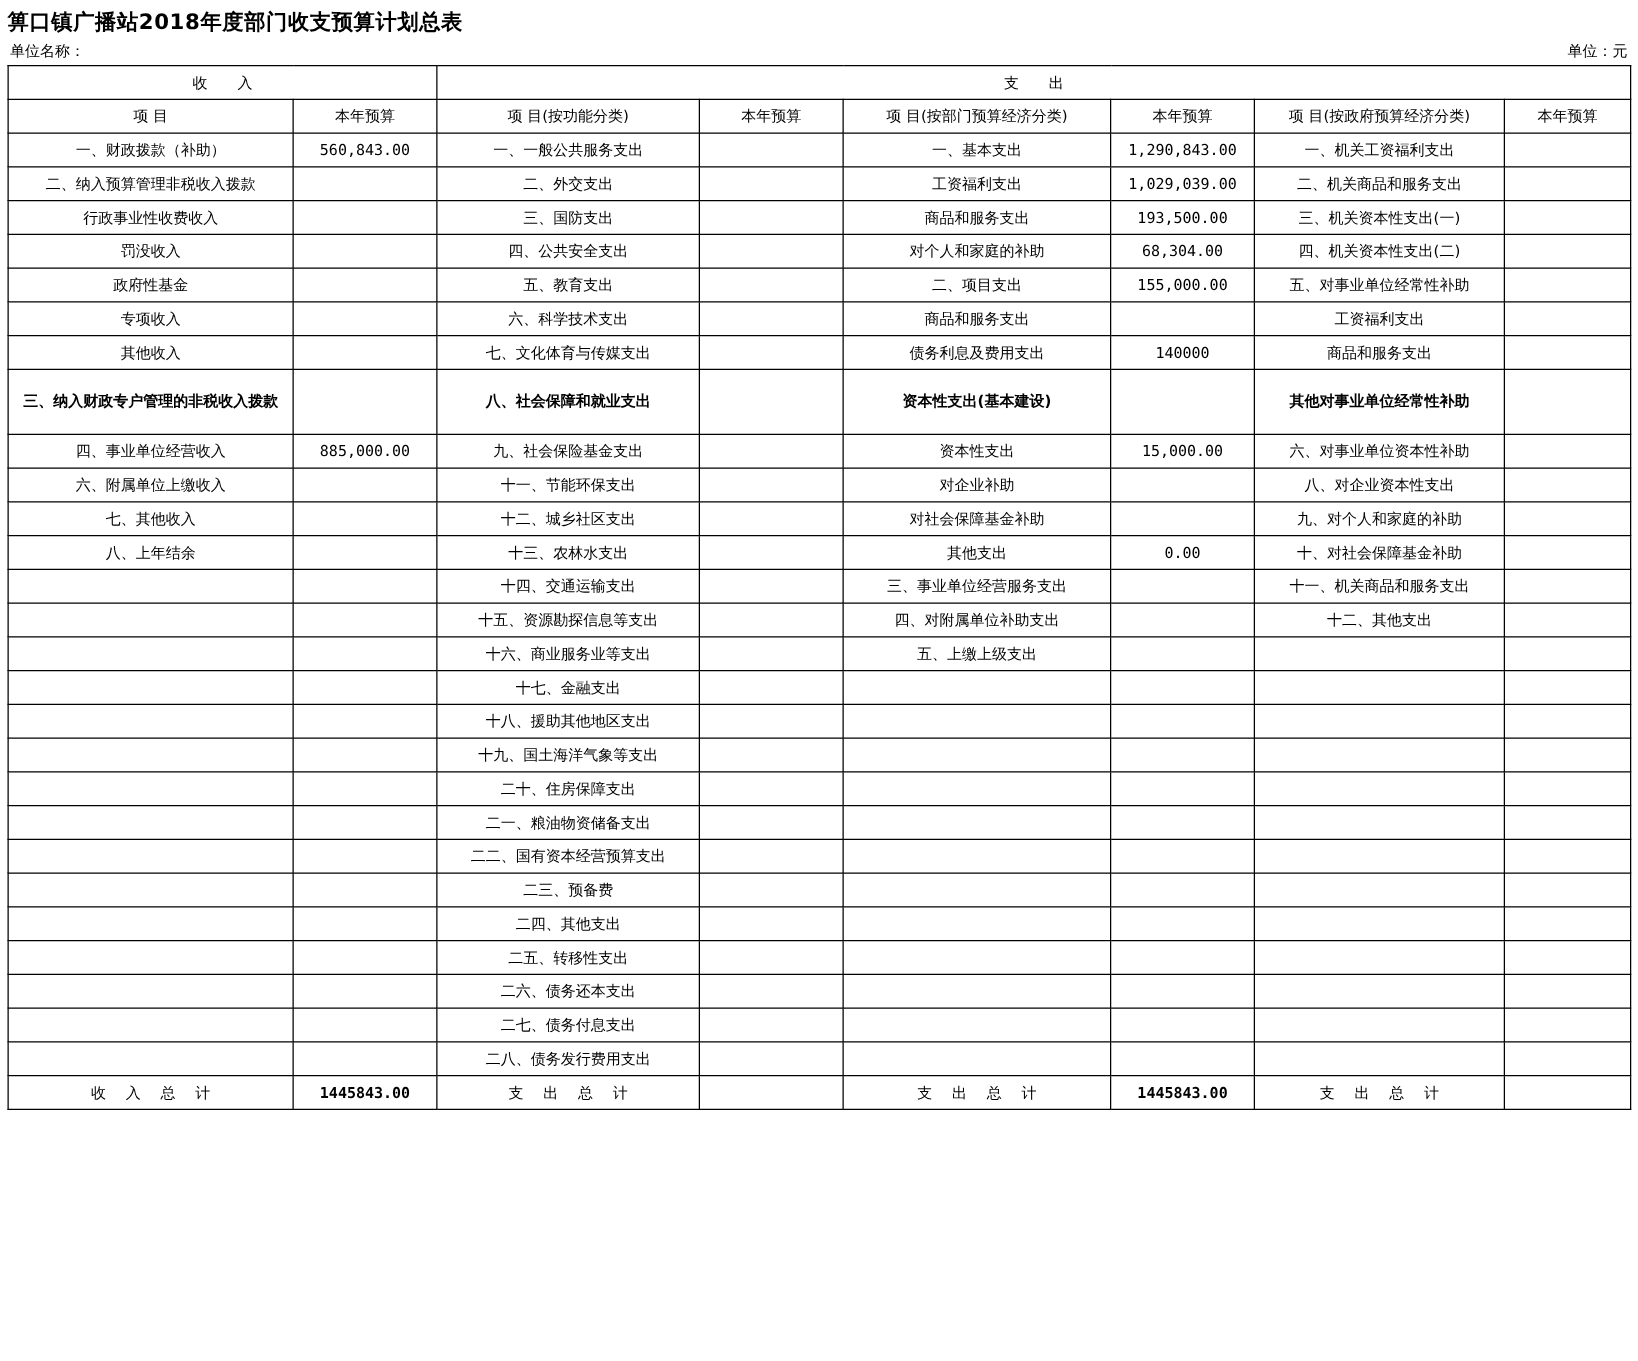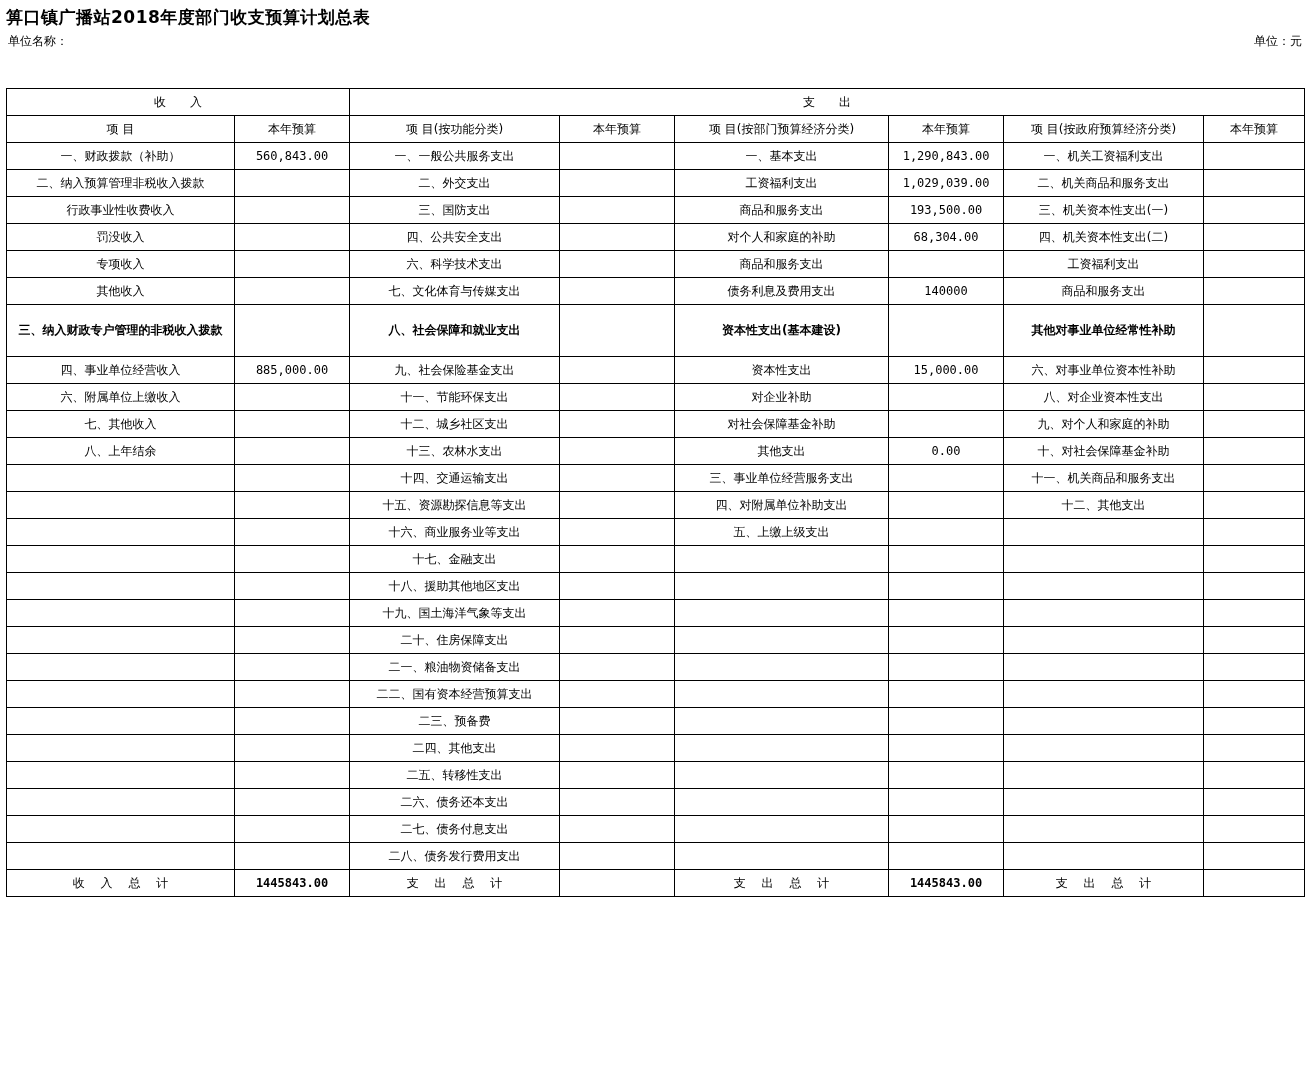--- a/index.html
+++ b/index.html
@@ -29,21 +29,20 @@
     display: flex;
     justify-content: space-between;
     align-items: flex-start;
     font-size: 12px;
     padding: 0 2px 2px 2px;
   }
   table.budget {
     border-collapse: collapse;
     width: 1298px;
     table-layout: fixed;
-    margin-top: 36px;
   }
   table.budget td {
     border: 1px solid #000000;
     height: 24px;
     padding: 1px 3px;
     font-size: 12px;
     text-align: center;
     vertical-align: middle;
     overflow: hidden;
     white-space: nowrap;
@@ -157,20 +156,30 @@
           <td>罚没收入</td>
           <td class="num"></td>
           <td>四、公共安全支出</td>
           <td class="num"></td>
           <td>对个人和家庭的补助</td>
           <td class="num">68,304.00</td>
           <td>四、机关资本性支出(二)</td>
           <td class="num"></td>
         </tr>
         <tr>
+          <td>政府性基金</td>
+          <td class="num"></td>
+          <td>五、教育支出</td>
+          <td class="num"></td>
+          <td>二、项目支出</td>
+          <td class="num">155,000.00</td>
+          <td>五、对事业单位经常性补助</td>
+          <td class="num"></td>
+        </tr>
+        <tr>
           <td>专项收入</td>
           <td class="num"></td>
           <td>六、科学技术支出</td>
           <td class="num"></td>
           <td>商品和服务支出</td>
           <td class="num"></td>
           <td>工资福利支出</td>
           <td class="num"></td>
         </tr>
         <tr>

